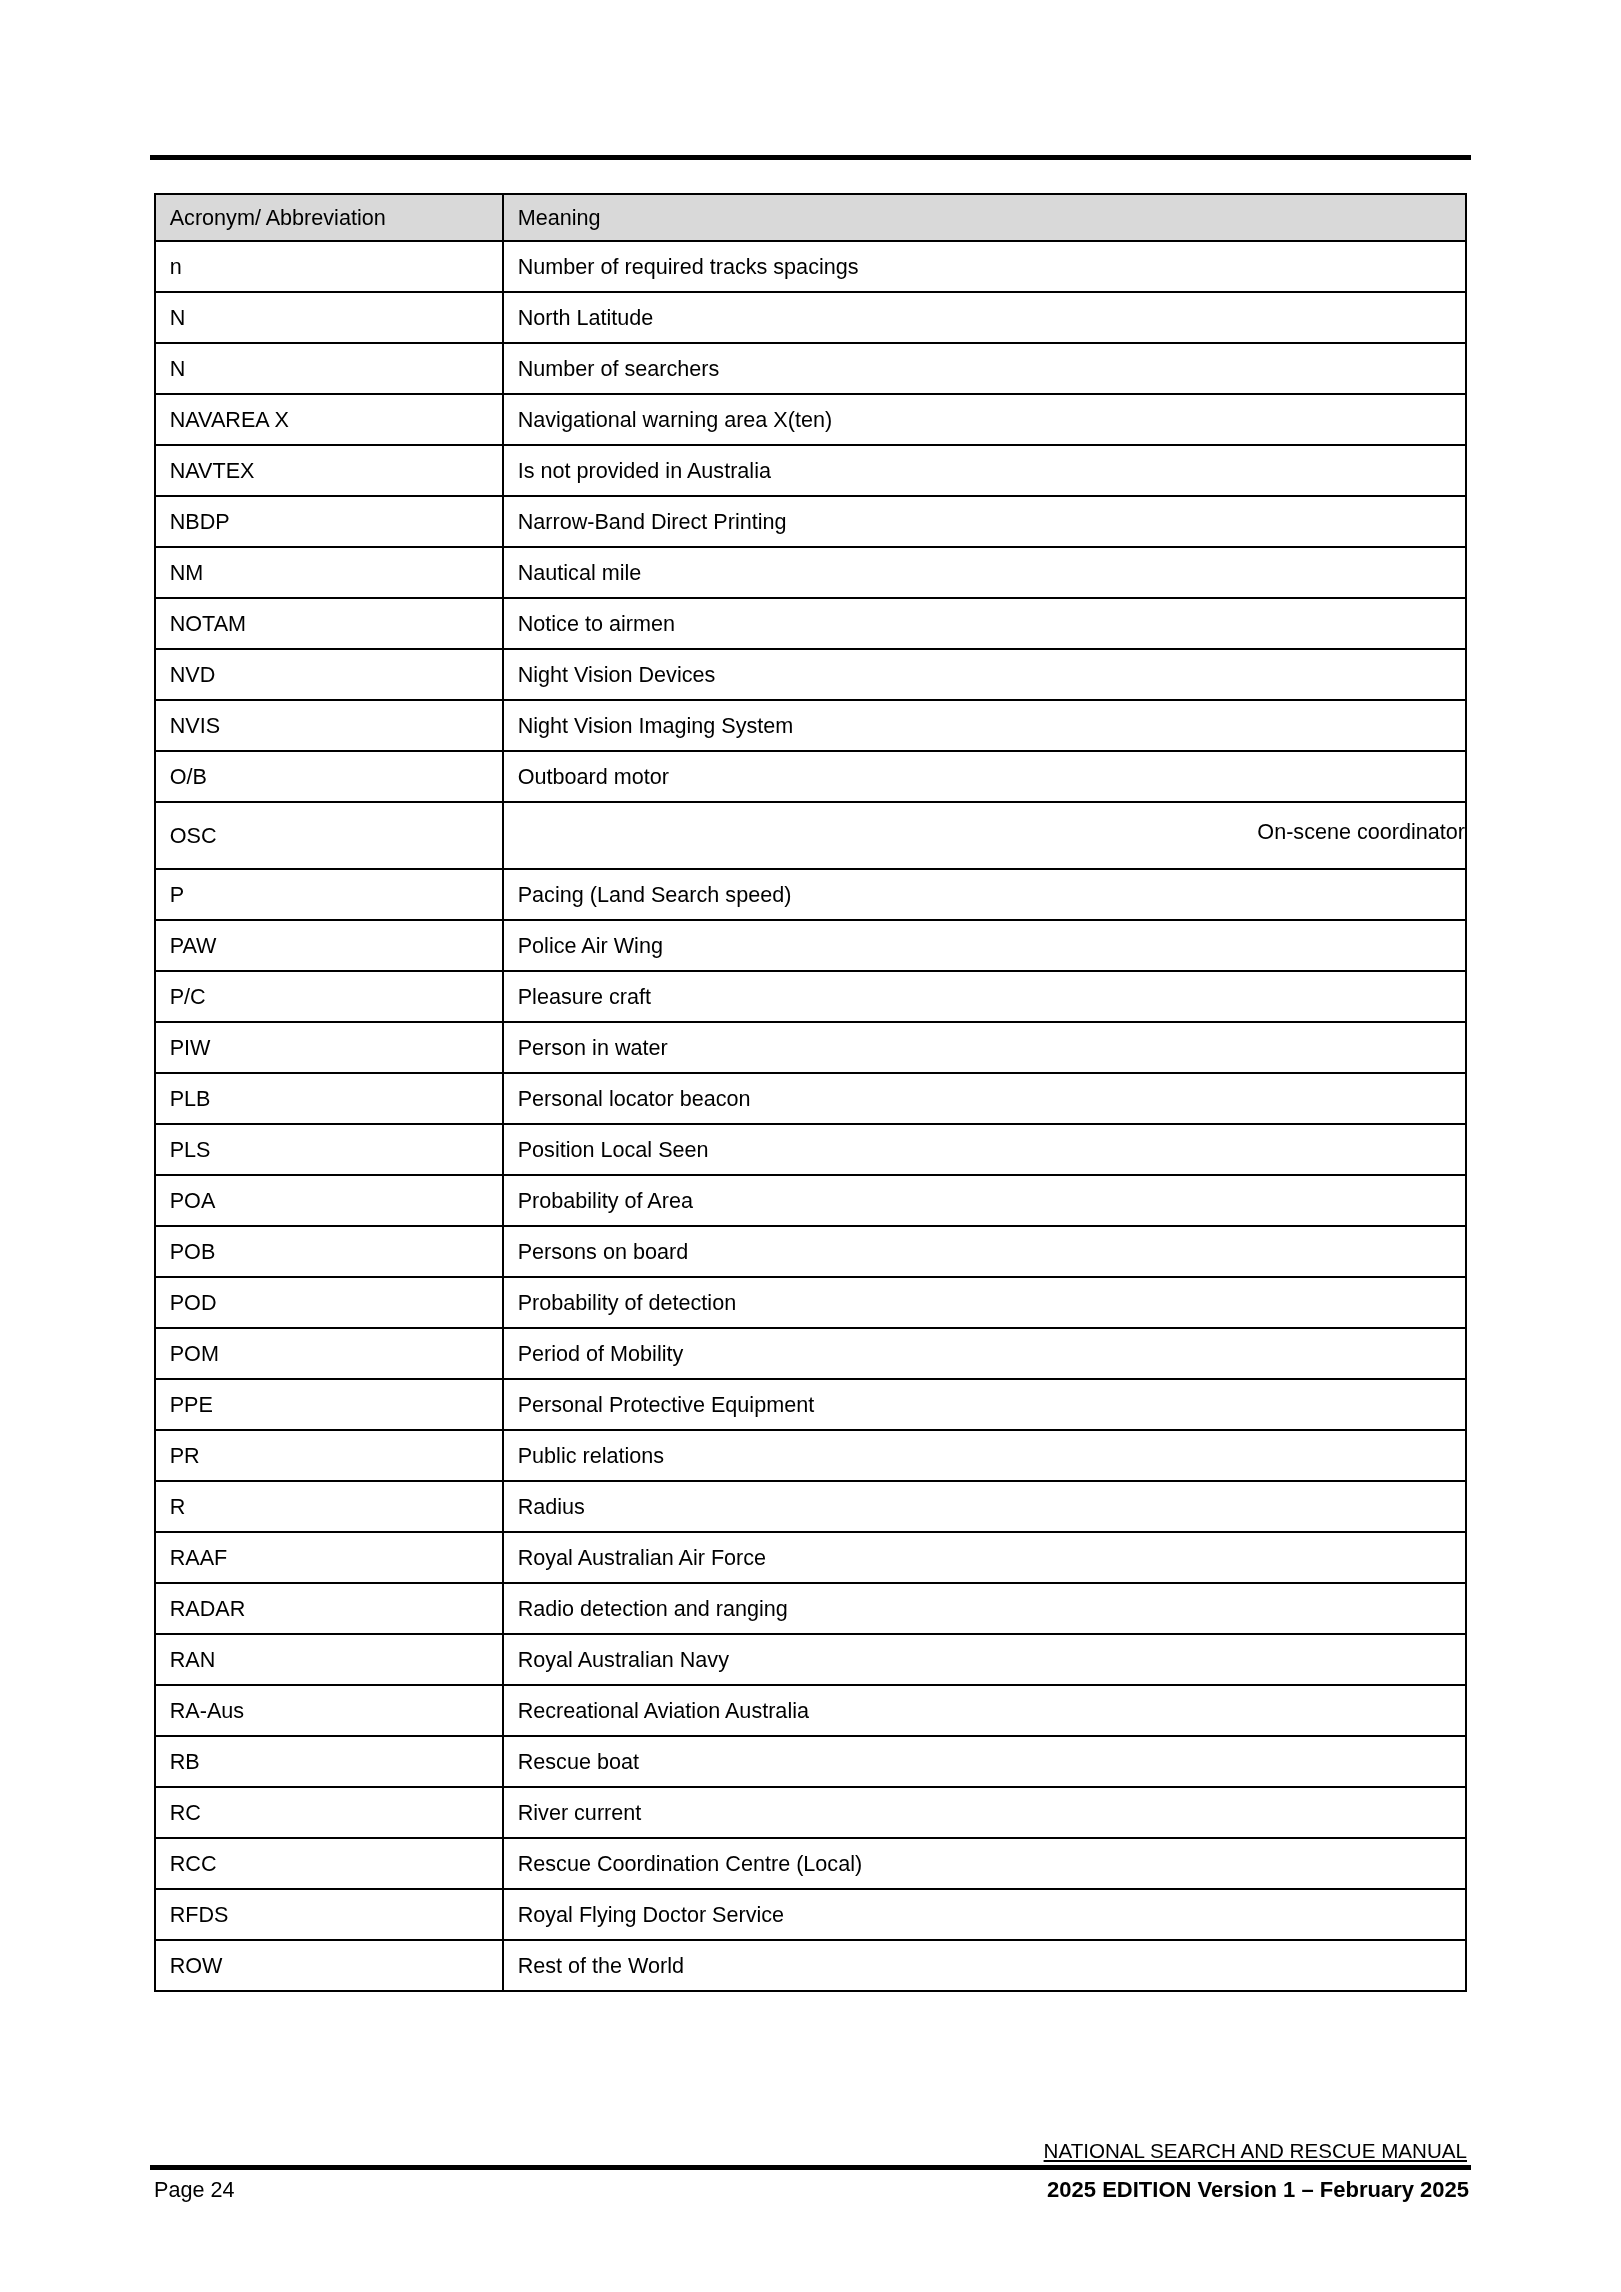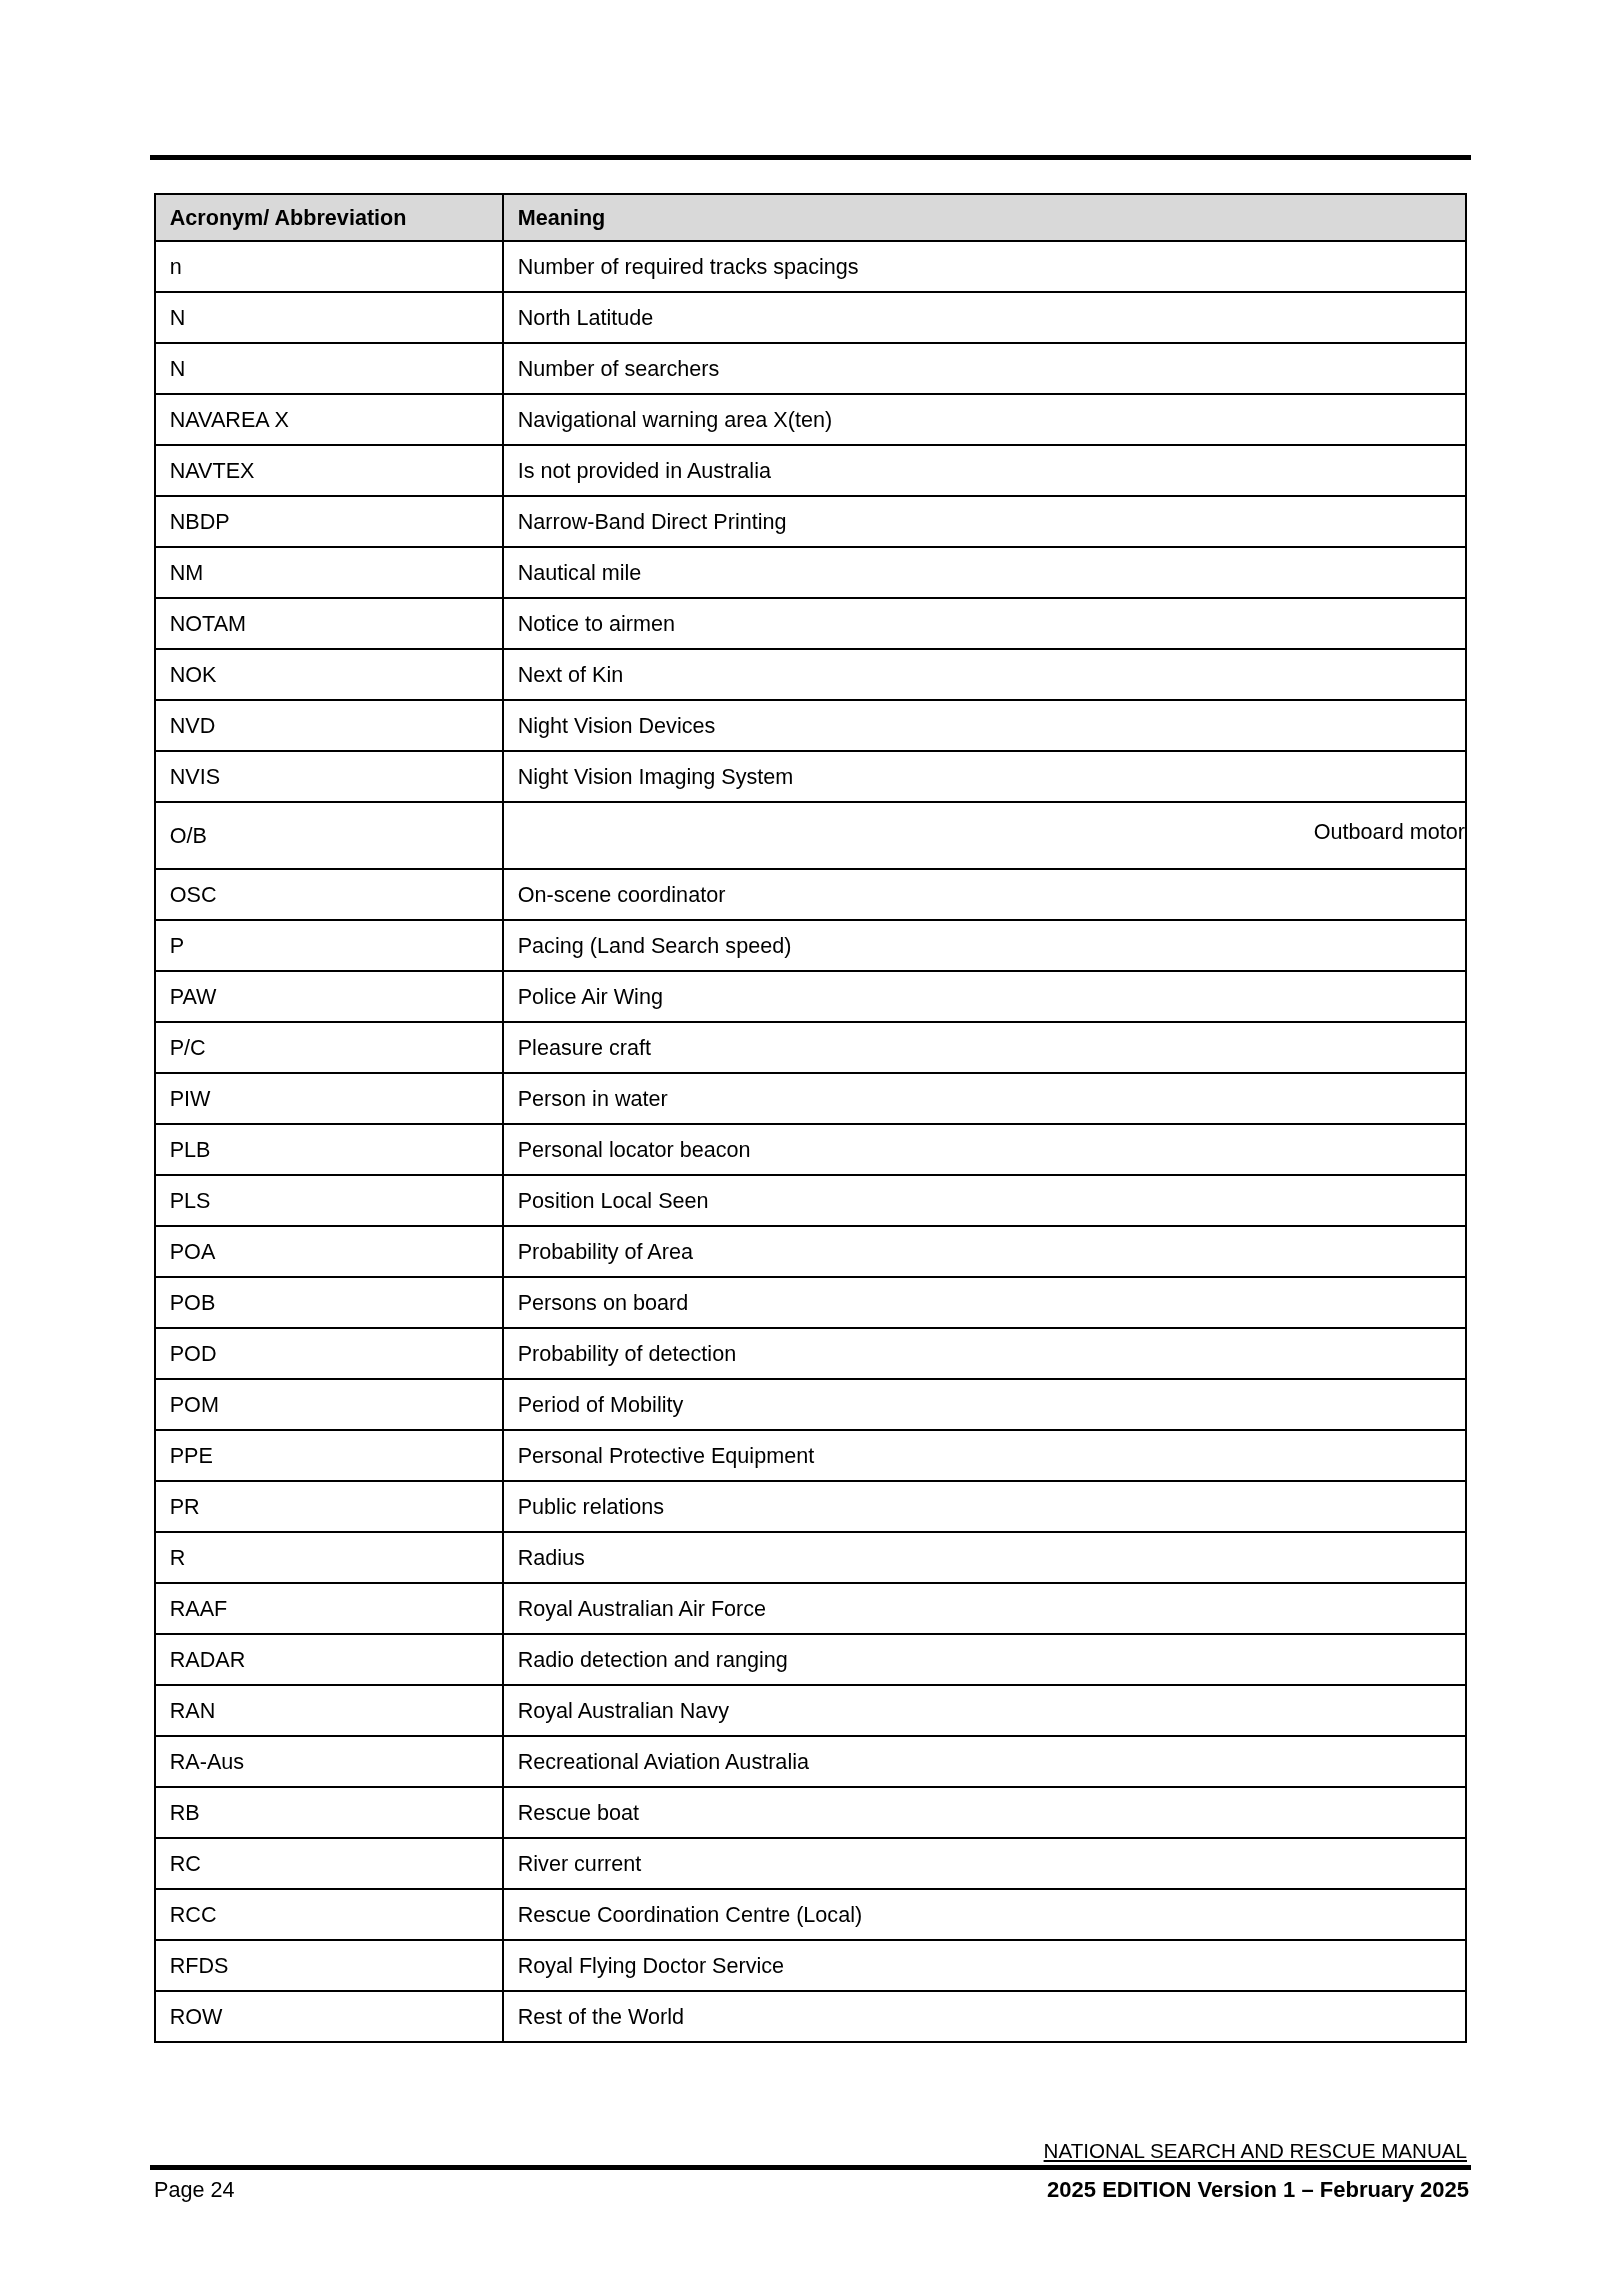--- a/index.html
+++ b/index.html
@@ -42,21 +42,21 @@
     padding: 0 0 0 13.7px;
     vertical-align: middle;
     font-size: 21.6px;
     text-align: left;
     overflow: hidden;
     white-space: nowrap;
   }
   table.acronym-table th {
     height: 45px;
     background: #d9d9d9;
-    font-weight: bold;
+    font-weight: normal;
   }
   table.acronym-table td {
     height: 49px;
     background: #ffffff;
     font-weight: normal;
   }
   
   table.acronym-table tbody tr:nth-child(12) td:nth-child(2) {
     vertical-align: top;
     padding-top: 16px;
@@ -139,24 +139,20 @@
         </tr>
         <tr>
           <td>NM</td>
           <td>Nautical mile</td>
         </tr>
         <tr>
           <td>NOTAM</td>
           <td>Notice to airmen</td>
         </tr>
         <tr>
-          <td>NOK</td>
-          <td>Next of Kin</td>
-        </tr>
-        <tr>
           <td>NVD</td>
           <td>Night Vision Devices</td>
         </tr>
         <tr>
           <td>NVIS</td>
           <td>Night Vision Imaging System</td>
         </tr>
         <tr>
           <td>O/B</td>
           <td>Outboard motor</td>

